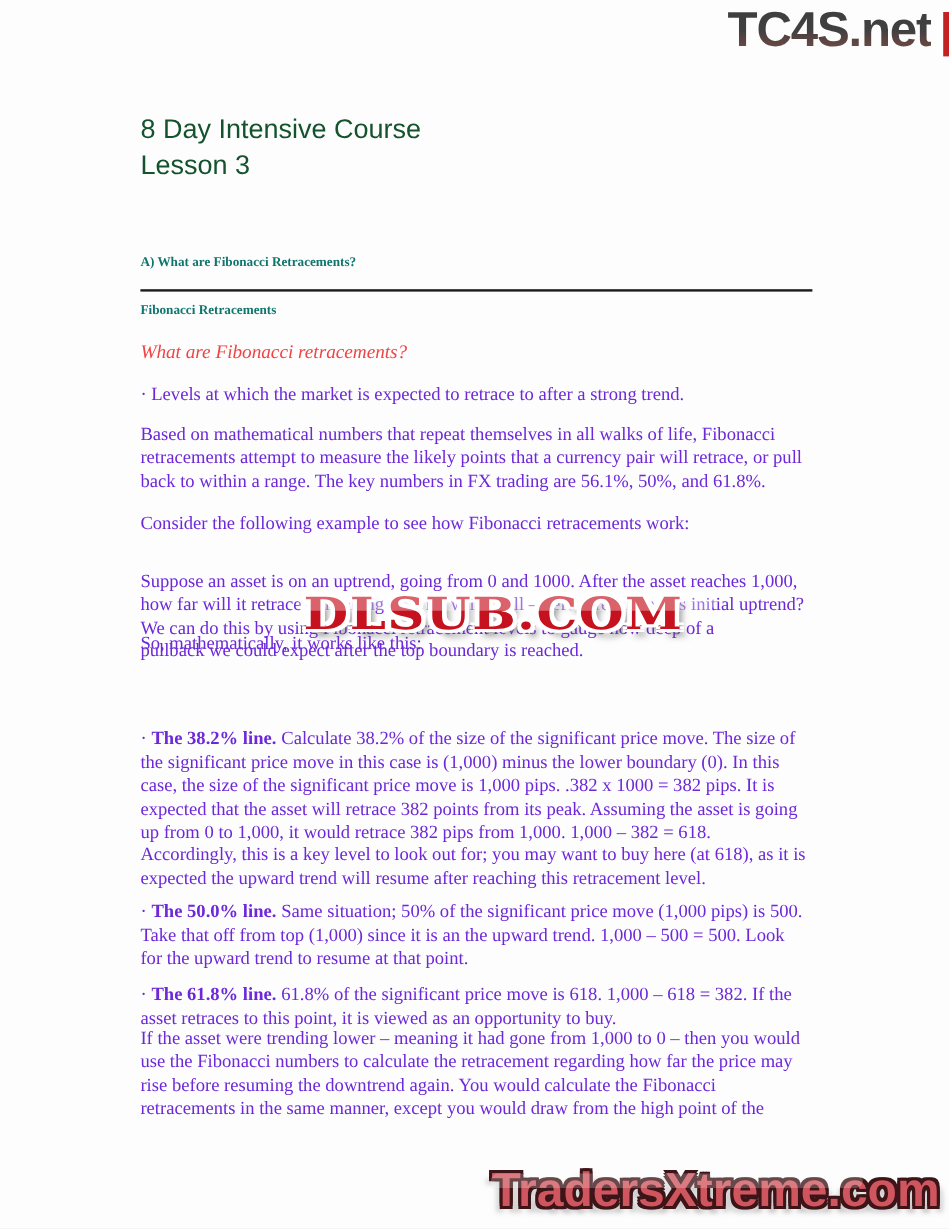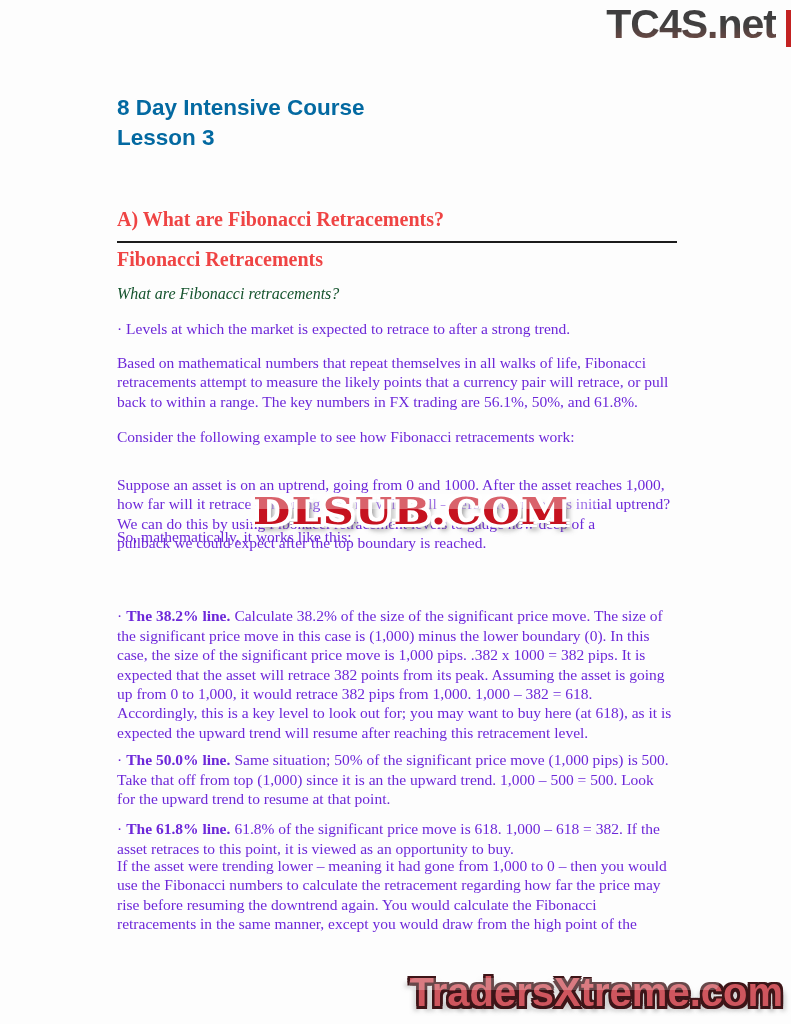--- a/index.html
+++ b/index.html
@@ -29,35 +29,35 @@
   .logo-redbox{
     position:absolute;top:10px;right:0;
     width:5px;height:37px;
     background:#c32222;
   }
   
   .abs{position:absolute;left:117px;}
   .title{
     top:93px;
     font-family:"Liberation Sans", sans-serif;
-    font-weight:bold;font-size:22.5px;line-height:30px;
-    color:#0369a1;
+    font-weight:normal;font-size:22.5px;line-height:30px;
+    color:#14532d;
     white-space:pre-line;
   }
   .h-serif{
-    font-weight:bold;font-size:20px;line-height:19px;color:#ef4444;
+    font-weight:bold;font-size:11px;line-height:19px;color:#0f766e;
   }
   .sec-a{top:210px;}
   .rule{
     top:241px;width:560px;height:0;
     border-top:2px solid #1c1c1c;
   }
   .subhead{top:250px;}
   .question{
-    top:285px;font-style:italic;font-size:16px;color:#14532d;
+    top:285px;font-style:italic;font-size:16px;color:#ef4444;
   }
   .para{
     width:640px;
     font-size:15.5px;line-height:19.4px;
     white-space:pre-line;
     color:#6d28d9;
   }
   .p-levels{top:319px;}
   .p-based{top:353px;}
   .p-consider{top:427px;}

